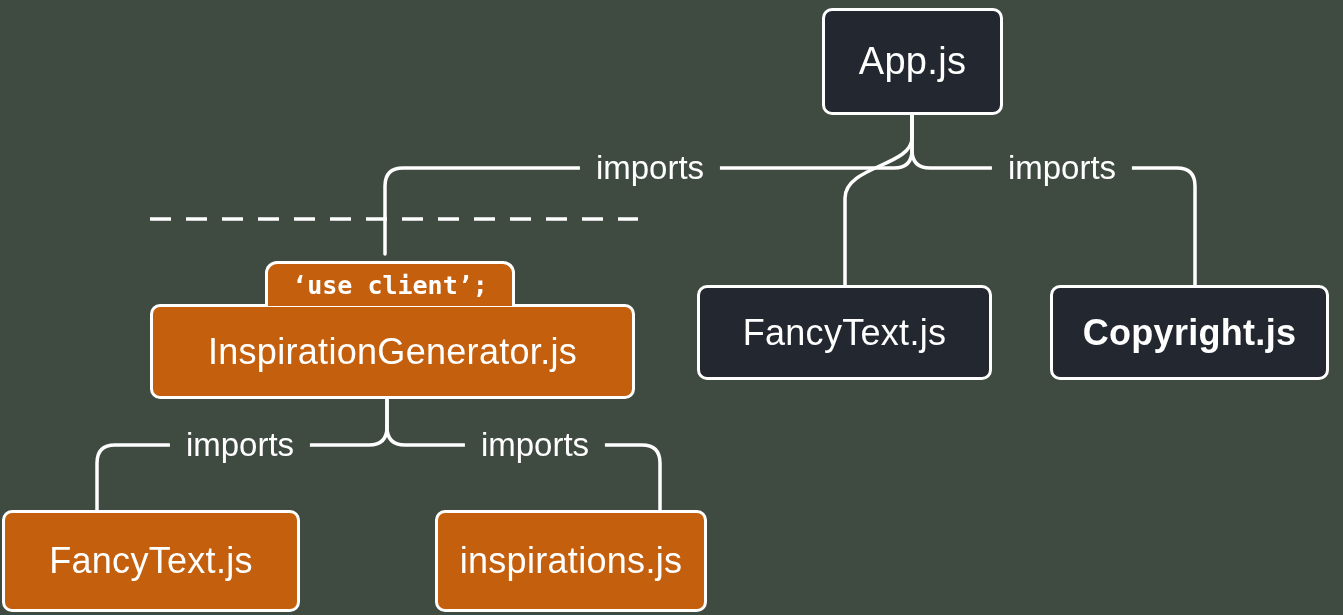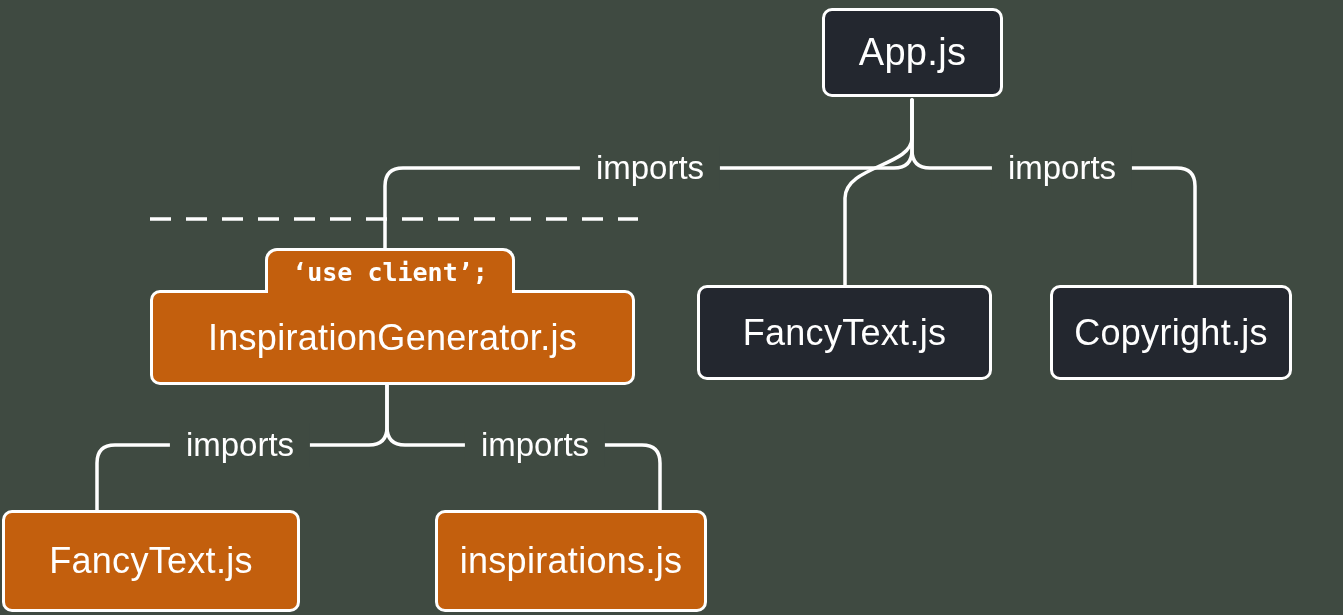--- a/index.html
+++ b/index.html
@@ -91,36 +91,36 @@
     <path d="M 387 385 V 427 Q 387 445 405 445 L 642 445 Q 660 445 660 463 V 514"></path>
 
     <path class="dashed" d="M 150 219 H 638"></path>
   </svg>
 
   <span class="edge-label" style="left:650px;top:168px;">imports</span>
   <span class="edge-label" style="left:1062px;top:168px;">imports</span>
   <span class="edge-label" style="left:240px;top:445px;">imports</span>
   <span class="edge-label" style="left:535px;top:445px;">imports</span>
 
-  <div class="node dark" style="left:822px;top:8px;width:181px;height:89px;font-size:38px;">
+  <div class="node dark" style="left:822px;top:8px;width:181px;height:107px;font-size:38px;">
     <span>App.js</span>
   </div>
 
-  <div class="badge" style="left:265px;top:248px;width:250px;height:45px;text-align:right;">
+  <div class="badge" style="left:265px;top:261px;width:250px;height:45px;text-align:right;">
     <span>‘use client’;</span>
   </div>
-  <div class="node client" style="left:150px;top:290px;width:485px;height:95px;">
+  <div class="node client" style="left:150px;top:304px;width:485px;height:95px;">
     <span>InspirationGenerator.js</span>
   </div>
 
   <div class="node dark" style="left:697px;top:285px;width:295px;height:95px;">
     <span>FancyText.js</span>
   </div>
 
-  <div class="node dark" style="left:1050px;top:285px;width:242px;height:95px;">
+  <div class="node dark" style="left:1050px;top:285px;width:279px;height:95px;font-weight:bold;">
     <span>Copyright.js</span>
   </div>
 
   <div class="node client" style="left:2px;top:510px;width:298px;height:102px;">
     <span>FancyText.js</span>
   </div>
 
   <div class="node client" style="left:435px;top:510px;width:272px;height:102px;">
     <span>inspirations.js</span>
   </div>

